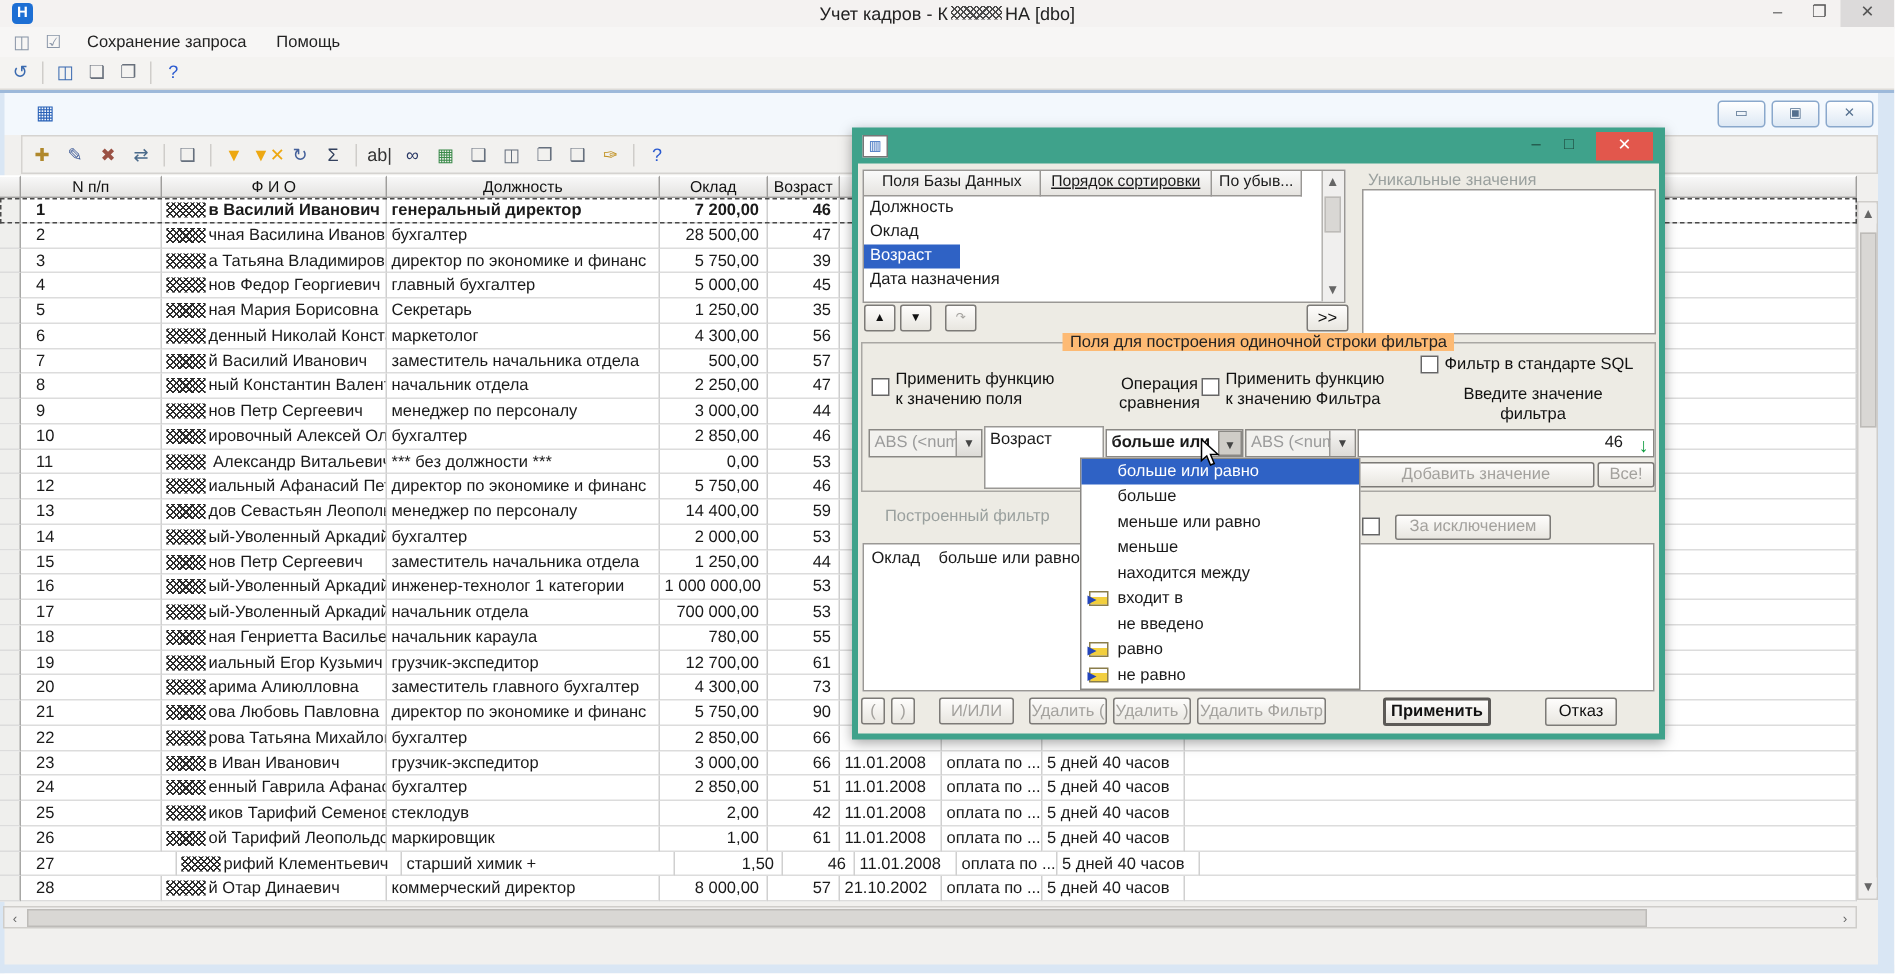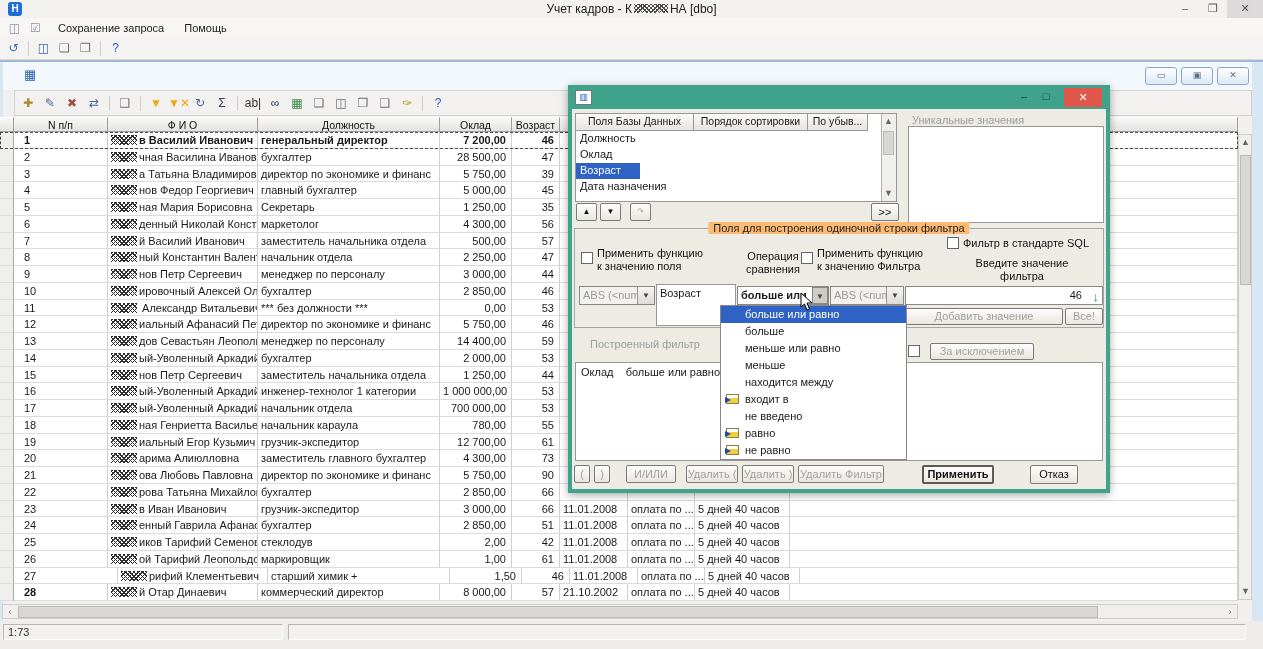--- a/index.html
+++ b/index.html
@@ -507,21 +507,21 @@
           <div class="gc" style="width: 182px;">старший химик +</div>
           <div class="gc r" style="width: 72px;">1,50</div>
           <div class="gc r" style="width: 48px;">46</div>
           <div class="gc" style="width: 68px;">11.01.2008</div>
           <div class="gc" style="width: 67px;">оплата по ...</div>
           <div class="gc" style="width: 95px;">5 дней 40 часов</div>
           <div class="gc" style="flex: 1 1 0%;"></div>
         </div>
         <div class="grow">
           <div class="gc gutter" style="width: 14px;"></div>
-          <div class="gc num" style="width: 94px; font-weight: bold;">28</div>
+          <div class="gc num" style="width: 94px;">28</div>
           <div class="gc" style="width: 150px;"><span class="censor"></span><span>й Отар Динаевич</span></div>
           <div class="gc" style="width: 182px;">коммерческий директор</div>
           <div class="gc r" style="width: 72px;">8 000,00</div>
           <div class="gc r" style="width: 48px;">57</div>
           <div class="gc" style="width: 68px;">21.10.2002</div>
           <div class="gc" style="width: 67px;">оплата по ...</div>
           <div class="gc" style="width: 95px;">5 дней 40 часов</div>
           <div class="gc" style="flex: 1 1 0%;"></div>
         </div>
       </div>
@@ -532,39 +532,35 @@
     <div class="sthumb" style="left:1px;top:20px;width:11px;height:130px;"></div>
     <div class="sbtn" style="left:1px;bottom:1px;width:11px;height:13px;">▼</div>
   </div>
 
   <div class="sb" style="left:2px;top:604px;width:1236px;height:15px;">
     <div class="sbtn" style="left:1px;top:1px;width:12px;height:12px;">‹</div>
     <div class="sthumb" style="left:15px;top:1px;width:1080px;height:12px;"></div>
     <div class="sbtn" style="right:1px;top:1px;width:12px;height:12px;">›</div>
   </div>
 
-  <div class="statusbar">
-    <div class="spanel" style="left:3px;width:280px;">1:73</div>
-    <div class="spanel" style="left:288px;width:958px;"></div>
-  </div>
 
   <div class="dialog">
     <div class="dtitle">
       <span class="dicon">▥</span>
       <span class="dmin">–</span>
       <span class="dmax">□</span>
       <span class="dclose">✕</span>
     </div>
     <div class="dbody">
 
       
       <div class="panel" style="left:3px;top:4px;width:322px;height:89px;">
         <div class="tabs" id="dlg-tabs">
             <div class="tab" style="width: 118px;">Поля Базы Данных</div>
-            <div class="tab" style="width: 114px;">Порядок сортировки</div>
+            <div class="tab" style="width: 114px; text-decoration: underline;">Порядок сортировки</div>
             <div class="tab" style="width: 60px;">По убыв...</div>
           </div>
         <div class="flist" id="dlg-fields" style="height:68px;">
             <div class="fitem">Должность</div>
             <div class="fitem">Оклад</div>
             <div class="fitem sel">Возраст</div>
             <div class="fitem">Дата назначения</div>
           </div>
         <div class="lscroll">
           <div class="sbtn" style="left:0;top:1px;width:13px;height:13px;">▲</div>

